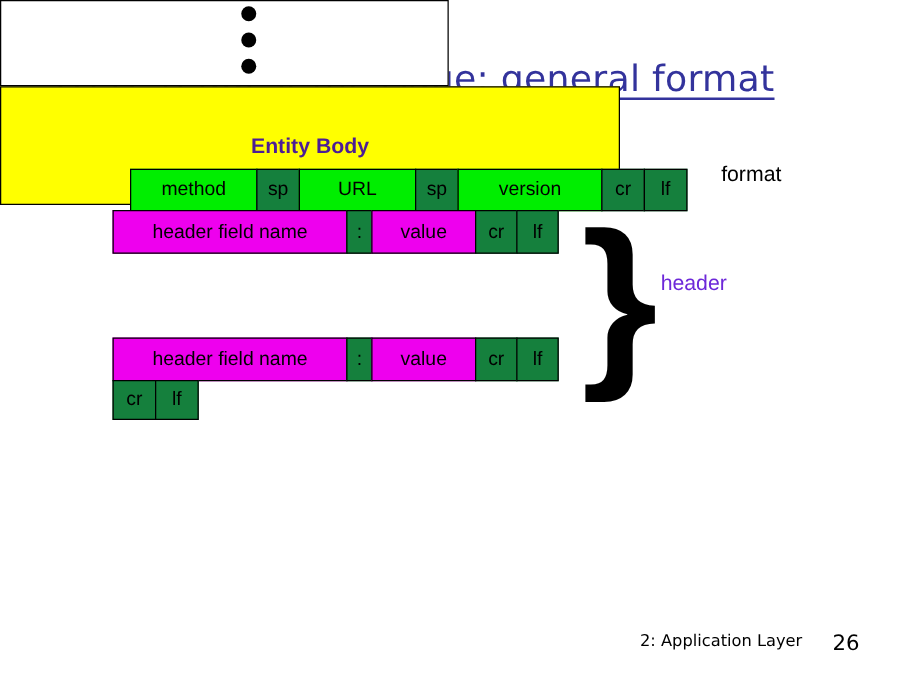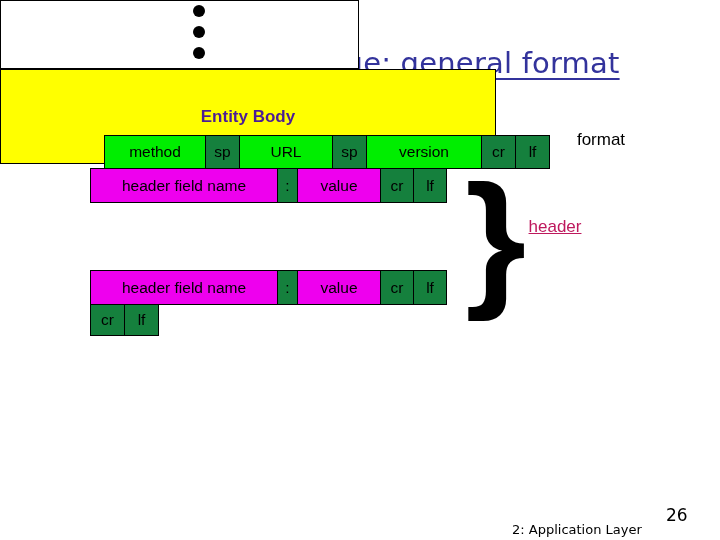--- a/index.html
+++ b/index.html
@@ -126,23 +126,22 @@
     line-height: 1.22;
   }
   #header-lines-label {
     position: absolute;
     left: 500px;
     top: 217px;
     width: 110px;
     text-align: center;
     font-family: "Liberation Sans", sans-serif;
     font-size: 17px;
-    color: #be185d;
+    color: #6d28d9;
     line-height: 1.22;
-    text-decoration: underline;
   }
   #header-brace {
     position: absolute;
     left: 466px;
     top: 168px;
     width: 40px;
     height: 140px;
     font-family: "Liberation Sans", sans-serif;
     font-size: 150px;
     font-weight: bold;
@@ -156,21 +155,21 @@
   #footer {
     position: absolute;
     left: 0;
     top: 505px;
     width: 720px;
     height: 24px;
   }
   #footer-chapter {
     position: absolute;
     left: 512px;
-    top: 17px;
+    top: 1px;
     font-family: "DejaVu Sans", sans-serif;
     font-size: 13px;
     color: #000000;
   }
   #footer-page {
     position: absolute;
     left: 666px;
     top: 0;
     font-family: "DejaVu Sans", sans-serif;
     font-size: 17px;

